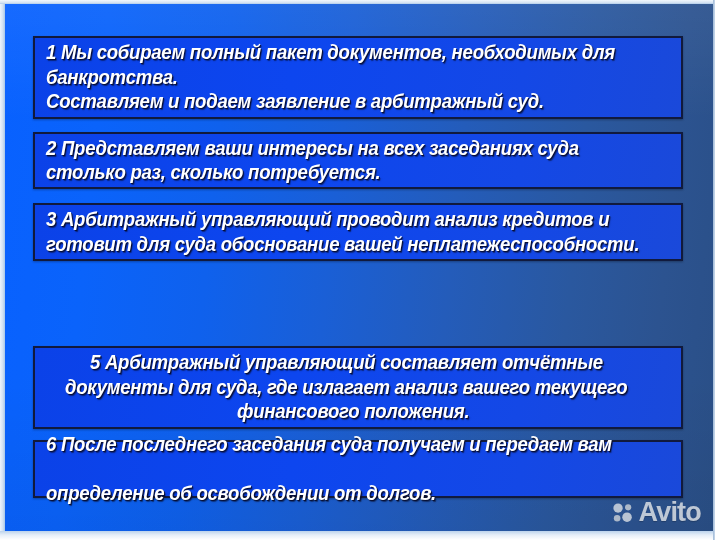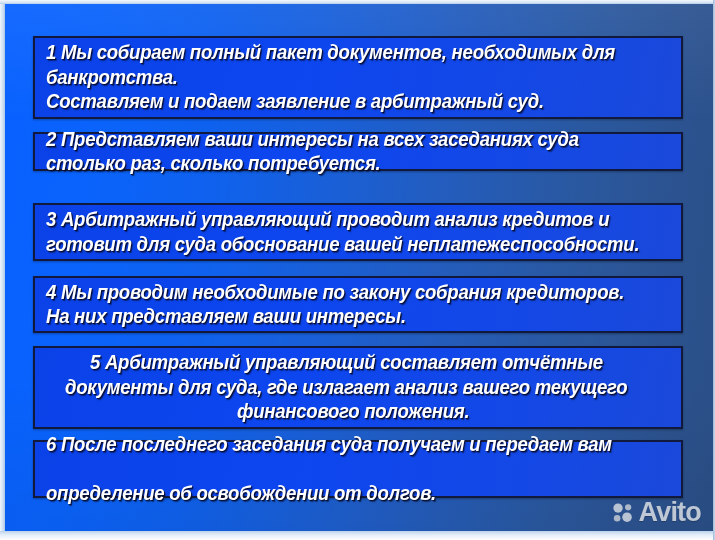--- a/index.html
+++ b/index.html
@@ -118,21 +118,21 @@
     white-space: nowrap;
     text-shadow:
        1px 1px 0 rgba(8,12,44,0.85),
        1.6px 1.6px 1.2px rgba(5,8,30,0.55);
     transform: scaleX(0.955);
     transform-origin: left center;
   }
 
   
   #step-box-1 { top: 36px;  height: 83px; }
-  #step-box-2 { top: 132px; height: 39px; }
+  #step-box-2 { top: 132px; height: 57px; }
   #step-box-3 { top: 203px; height: 58px; }
   #step-box-4 { top: 276px; height: 57px; }
   #step-box-5 { top: 346px; height: 83px; align-items: center; }
   #step-box-6 { top: 440px; height: 58px; gap: 24px; }
 
   
   #avito-watermark {
     position: absolute;
     right: 14px;
     bottom: 14px;
@@ -177,24 +177,20 @@
     <div class="step-box" id="step-box-2">
       <div class="step-line">2 Представляем ваши интересы на всех заседаниях суда</div>
       <div class="step-line">столько раз, сколько потребуется.</div>
     </div>
 
     <div class="step-box" id="step-box-3">
       <div class="step-line">3 Арбитражный управляющий проводит анализ кредитов и</div>
       <div class="step-line">готовит для суда обоснование вашей неплатежеспособности.</div>
     </div>
 
-    <div class="step-box" id="step-box-4">
-      <div class="step-line">4 Мы проводим необходимые по закону собрания кредиторов.</div>
-      <div class="step-line">На них представляем ваши интересы.</div>
-    </div>
 
     <div class="step-box" id="step-box-5">
       <div class="step-line">5 Арбитражный управляющий составляет отчётные</div>
       <div class="step-line">документы для суда, где излагает анализ вашего текущего</div>
       <div class="step-line">финансового положения.</div>
     </div>
 
     <div class="step-box" id="step-box-6">
       <div class="step-line">6 После последнего заседания суда получаем и передаем вам</div>
       <div class="step-line">определение об освобождении от долгов.</div>

